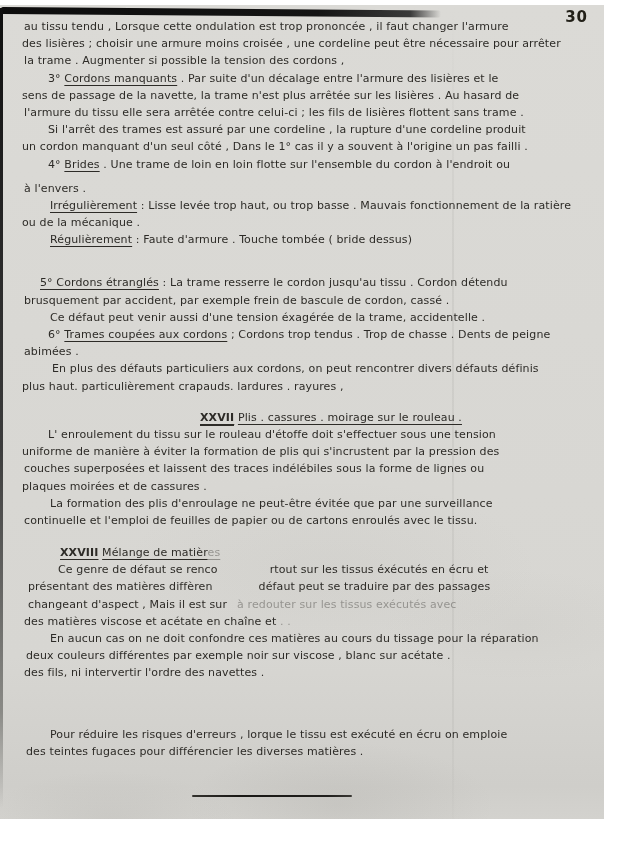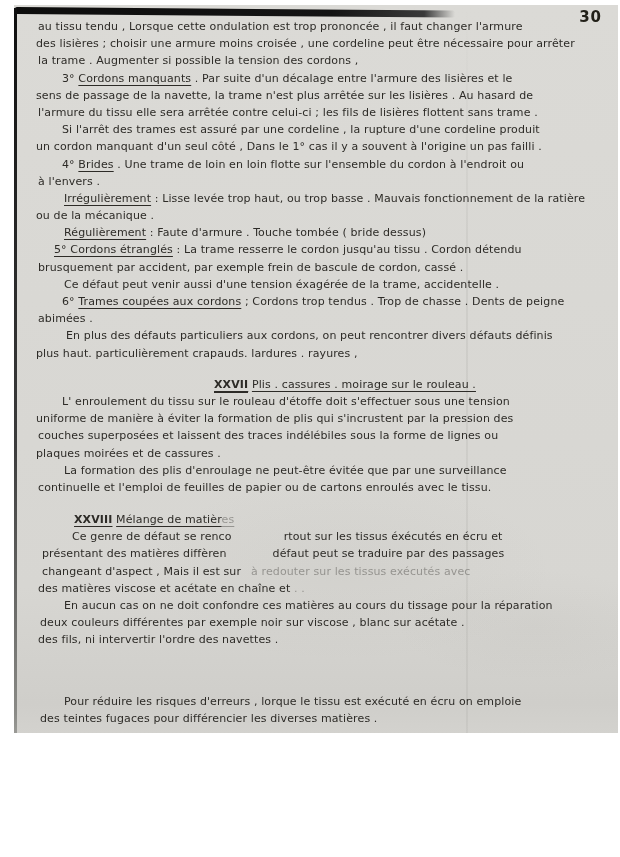--- a/index.html
+++ b/index.html
@@ -2,21 +2,21 @@
 <html><head>
 <meta charset="utf-8">
 <style>
   html,body{margin:0;padding:0;}
   body{
     width:620px;height:857px;position:relative;overflow:hidden;
     background:#ffffff;
     font-family:"DejaVu Sans", sans-serif;
   }
   .scan-page{
-    position:absolute;left:14px;top:5px;width:604px;height:728px;
+    position:absolute;left:0;top:5px;width:604px;height:814px;
     background:
       radial-gradient(220px 90px at 340px 800px, rgba(125,123,117,.12), transparent 70%),
       radial-gradient(180px 70px at 110px 815px, rgba(125,123,117,.10), transparent 70%),
       radial-gradient(300px 130px at 330px 565px, rgba(135,133,126,.06), transparent 70%),
       radial-gradient(200px 80px at 520px 620px, rgba(135,133,126,.05), transparent 70%),
       linear-gradient(#dbdad6, #d7d6d2 80%, #cfceca 96%, #d3d2ce);
     overflow:hidden;
   }
   .edge-top{
     position:absolute;left:1px;top:2px;width:440px;height:7px;
@@ -77,25 +77,25 @@
 
   <div class="line" style="padding-left: 2px;"><span>au tissu tendu , Lorsque cette ondulation est trop prononcée , il faut changer l'armure</span></div>
       <div class="line"><span>des lisières ; choisir une armure moins croisée , une cordeline peut être nécessaire pour arrêter</span></div>
       <div class="line" style="padding-left: 2px;"><span>la trame . Augmenter si possible la tension des cordons ,</span></div>
       <div class="line" style="padding-left: 26px;"><span>3° </span><span class="u">Cordons manquants</span><span> . Par suite d'un décalage entre l'armure des lisières et le</span></div>
       <div class="line"><span>sens de passage de la navette, la trame n'est plus arrêtée sur les lisières . Au hasard de</span></div>
       <div class="line" style="padding-left: 2px;"><span>l'armure du tissu elle sera arrêtée contre celui-ci ; les fils de lisières flottent sans trame .</span></div>
       <div class="line" style="padding-left: 26px;"><span>Si l'arrêt des trames est assuré par une cordeline , la rupture d'une cordeline produit</span></div>
       <div class="line"><span>un cordon manquant d'un seul côté , Dans le 1° cas il y a souvent à l'origine un pas failli .</span></div>
       <div class="line" style="padding-left: 26px;"><span>4° </span><span class="u">Brides</span><span> . Une trame de loin en loin flotte sur l'ensemble du cordon à l'endroit ou</span></div>
-      <div class="line" style="padding-left: 2px;"><span>à l'envers .</span></div>
+      <div class="line" style="padding-left: 2px; margin-top: 7px;"><span>à l'envers .</span></div>
       <div class="line" style="padding-left: 28px;"><span class="u">Irrégulièrement</span><span> : Lisse levée trop haut, ou trop basse . Mauvais fonctionnement de la ratière</span></div>
       <div class="line"><span>ou de la mécanique .</span></div>
       <div class="line" style="padding-left: 28px;"><span class="u">Régulièrement</span><span> : Faute d'armure . Touche tombée ( bride dessus)</span></div>
-      <div class="line" style="padding-left: 18px;"><span class="u">5° Cordons étranglés</span><span> : La trame resserre le cordon jusqu'au tissu . Cordon détendu</span></div>
+      <div class="line" style="padding-left: 18px; margin-top: 26px;"><span class="u">5° Cordons étranglés</span><span> : La trame resserre le cordon jusqu'au tissu . Cordon détendu</span></div>
       <div class="line" style="padding-left: 2px;"><span>brusquement par accident, par exemple frein de bascule de cordon, cassé .</span></div>
       <div class="line" style="padding-left: 28px;"><span>Ce défaut peut venir aussi d'une tension éxagérée de la trame, accidentelle .</span></div>
       <div class="line" style="padding-left: 26px;"><span>6° </span><span class="u">Trames coupées aux cordons</span><span> ; Cordons trop tendus . Trop de chasse . Dents de peigne</span></div>
       <div class="line" style="padding-left: 2px;"><span>abimées .</span></div>
       <div class="line" style="padding-left: 30px;"><span>En plus des défauts particuliers aux cordons, on peut rencontrer divers défauts définis</span></div>
       <div class="line"><span>plus haut. particulièrement crapauds. lardures . rayures ,</span></div>
       <div class="line" style="padding-left: 38px; margin-top: 14px; text-align: center;"><span class="ud">XXVII</span><span> </span><span class="u">Plis . cassures . moirage sur le rouleau .</span></div>
       <div class="line" style="padding-left: 26px;"><span>L' enroulement du tissu sur le rouleau d'étoffe doit s'effectuer sous une tension</span></div>
       <div class="line"><span>uniforme de manière à éviter la formation de plis qui s'incrustent par la pression des</span></div>
       <div class="line" style="padding-left: 2px;"><span>couches superposées et laissent des traces indélébiles sous la forme de lignes ou</span></div>

